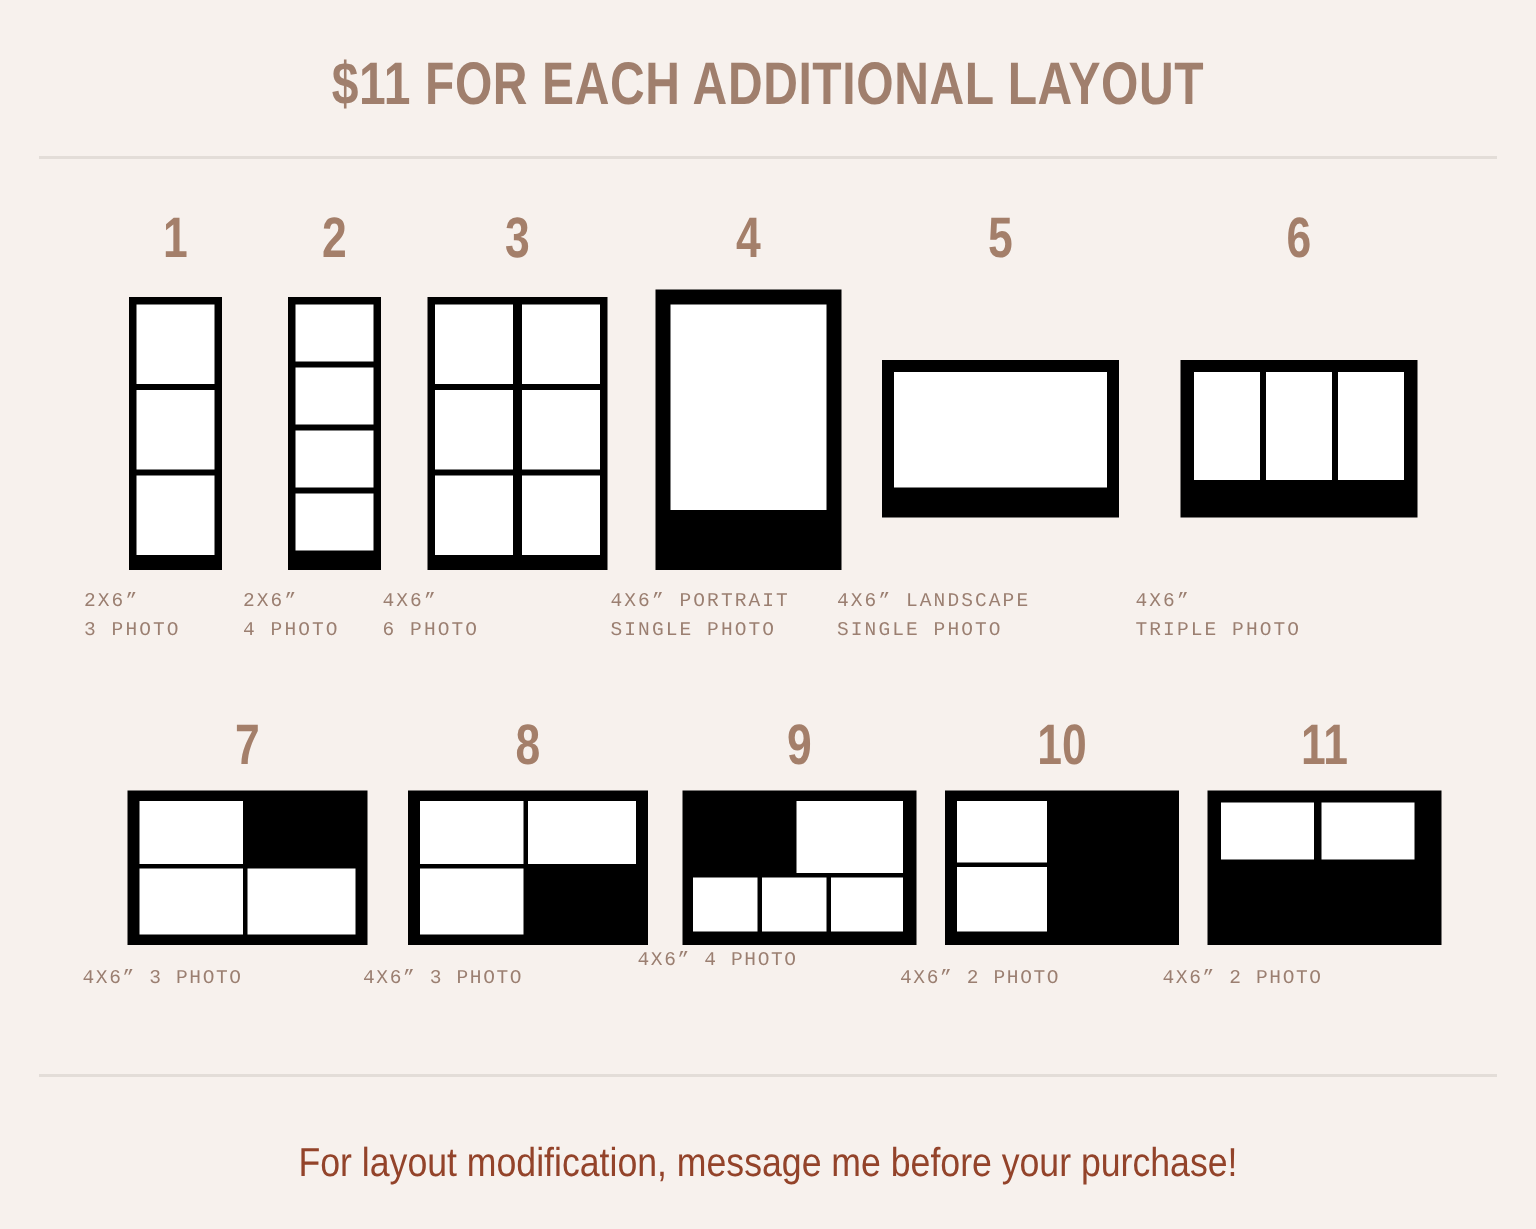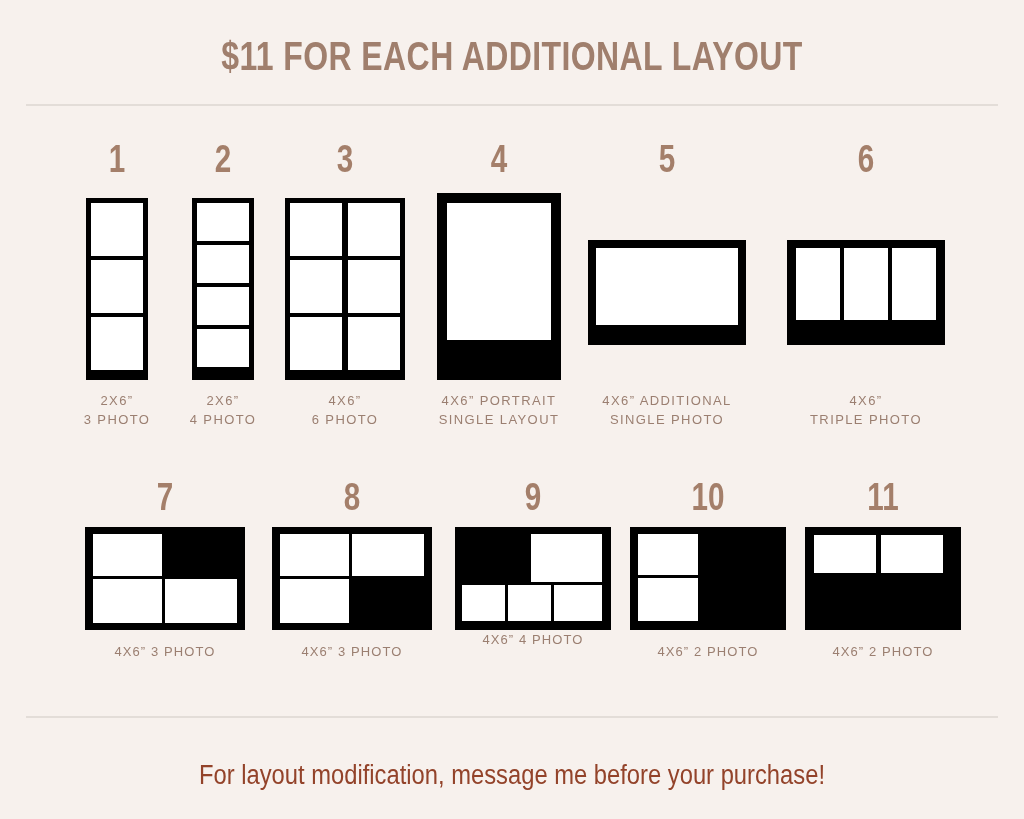--- a/index.html
+++ b/index.html
@@ -80,22 +80,21 @@
     font-size: 38px;
     color: #a47f6a;
     transform: scaleX(0.78);
     transform-origin: center center;
     line-height: 1;
   }
   .card-caption {
     position: absolute;
     left: -30px;
     width: calc(100% + 60px);
-    text-align: center;
-    font-family: Liberation Sans, sans-serif;
+    font-family: Liberation Mono, monospace;
     font-size: 13px;
     letter-spacing: 1.4px;
     line-height: 1.45;
     color: #9b7f71;
     white-space: pre-line;
   }
   .card-caption.compact {
     font-size: 13px;
     letter-spacing: 1.1px;
   }
@@ -155,29 +154,29 @@
     <div class="card-caption" style="top:252px;">4X6”
 6 PHOTO</div>
   </div>
 
   <div class="card" style="left:437px; top:140px; width:124px;">
     <div class="card-number" style="top:0px;">4</div>
     <div class="frame" style="left:0px; top:53px; width:124px; height:187px;">
       <div class="cell" style="left:10px; top:10px; width:104px; height:137px;"></div>
     </div>
     <div class="card-caption" style="top:252px;">4X6” PORTRAIT
-SINGLE LAYOUT</div>
+SINGLE PHOTO</div>
   </div>
 
   <div class="card" style="left:588px; top:140px; width:158px;">
     <div class="card-number" style="top:0px;">5</div>
     <div class="frame" style="left:0px; top:100px; width:158px; height:105px;">
       <div class="cell" style="left:8px; top:8px; width:142px; height:77px;"></div>
     </div>
-    <div class="card-caption" style="top:252px;">4X6” ADDITIONAL
+    <div class="card-caption" style="top:252px;">4X6” LANDSCAPE
 SINGLE PHOTO</div>
   </div>
 
   <div class="card" style="left:787px; top:140px; width:158px;">
     <div class="card-number" style="top:0px;">6</div>
     <div class="frame" style="left:0px; top:100px; width:158px; height:105px;">
       <div class="cell" style="left:9px;   top:8px; width:44px; height:72px;"></div>
       <div class="cell" style="left:57px;  top:8px; width:44px; height:72px;"></div>
       <div class="cell" style="left:105px; top:8px; width:44px; height:72px;"></div>
     </div>

